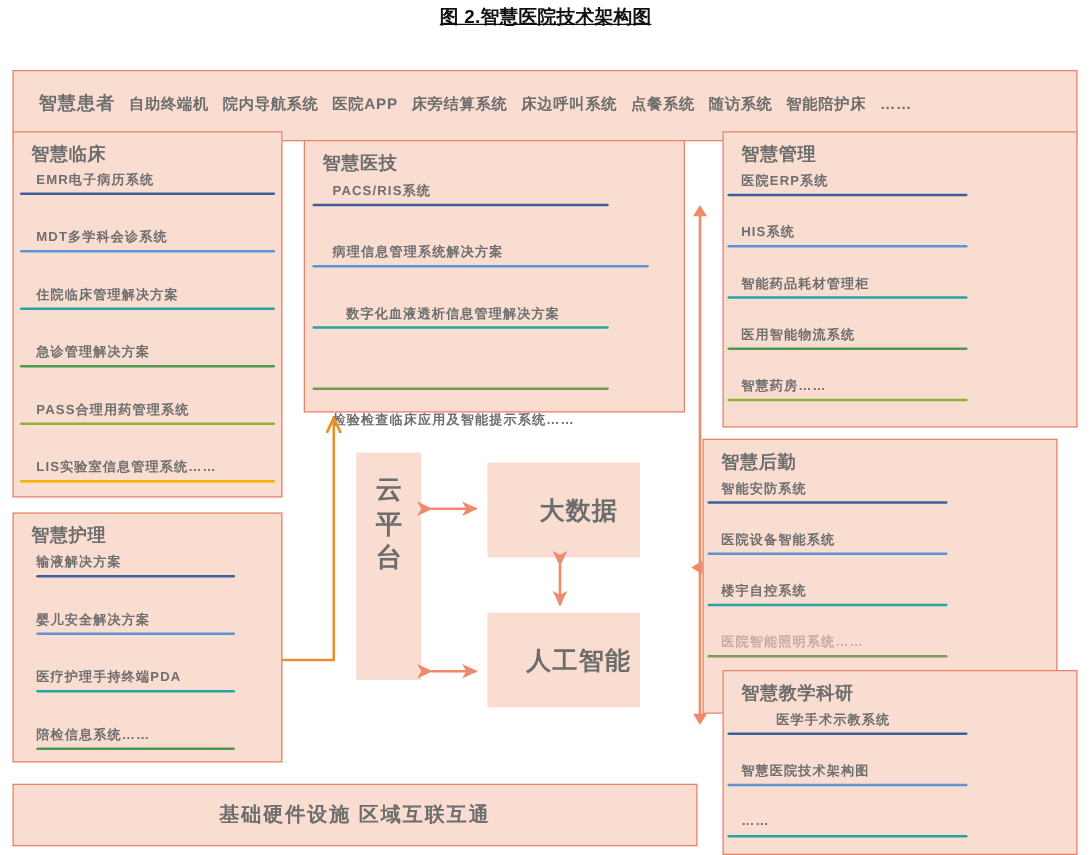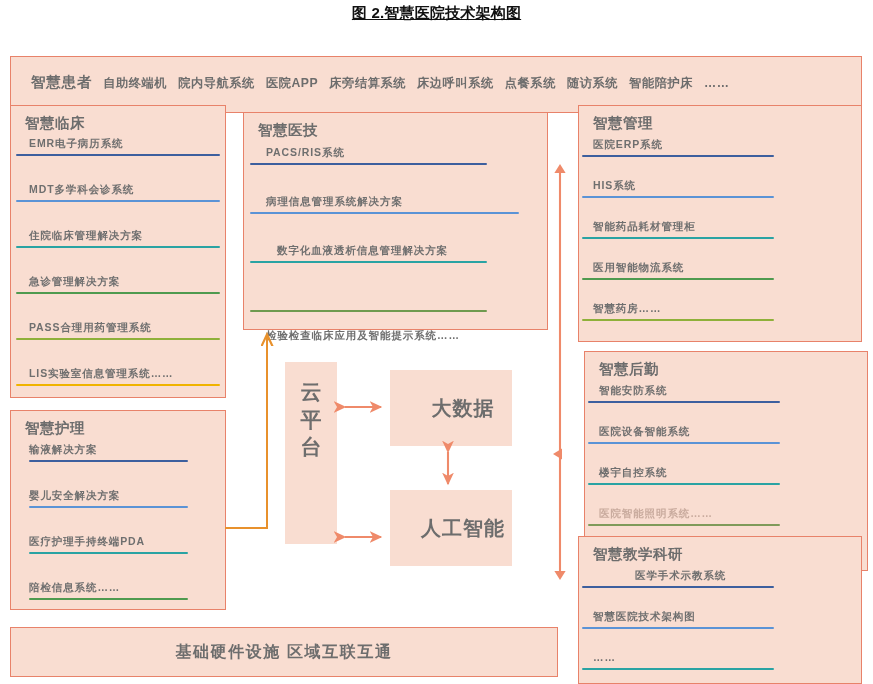--- a/index.html
+++ b/index.html
@@ -183,21 +183,21 @@
           <div class="row-label" style="left: 14px; top: 0px;">医用智能物流系统</div>
           <div class="row-rule" style="left: 3px; right: 87px; top: 17px; background: rgb(79, 154, 79);"></div>
         </div>
         <div class="row" style="top: 196px; height: 41px;">
           <div class="row-label" style="left: 14px; top: 0px;">智慧药房……</div>
           <div class="row-rule" style="left: 3px; right: 87px; top: 17px; background: rgb(143, 176, 58);"></div>
         </div>
       </div>
   </div>
 
-  <div class="abs panel" id="p-logistics" style="left:584px;top:351px;width:284px;height:220px;">
+  <div class="abs panel" id="p-logistics" style="left:562px;top:351px;width:284px;height:220px;">
     <div class="panel-title">智慧后勤</div>
     <div class="rows">
         <div class="row" style="top: 32px; height: 41px;">
           <div class="row-label" style="left: 14px; top: 0px;">智能安防系统</div>
           <div class="row-rule" style="left: 3px; right: 87px; top: 17px; background: rgb(61, 95, 158);"></div>
         </div>
         <div class="row" style="top: 73px; height: 41px;">
           <div class="row-label" style="left: 14px; top: 0px;">医院设备智能系统</div>
           <div class="row-rule" style="left: 3px; right: 87px; top: 17px; background: rgb(91, 147, 214);"></div>
         </div>
@@ -209,21 +209,21 @@
           <div class="row-label" style="left: 14px; top: 0px;">医院智能照明系统……</div>
           <div class="row-rule" style="left: 3px; right: 87px; top: 17px; background: rgb(127, 154, 90);"></div>
         </div>
       </div>
   </div>
 
   <div class="abs panel" id="p-research" style="left:578px;top:536px;width:284px;height:148px;">
     <div class="panel-title">智慧教学科研</div>
     <div class="rows">
         <div class="row" style="top: 32px; height: 41px;">
-          <div class="row-label" style="left: 28px; top: 0px; padding-left: 28px;">医学手术示教系统</div>
+          <div class="row-label" style="left: 14px; top: 0px; padding-left: 28px;">医学手术示教系统</div>
           <div class="row-rule" style="left: 3px; right: 87px; top: 17px; background: rgb(61, 95, 158);"></div>
         </div>
         <div class="row" style="top: 73px; height: 41px;">
           <div class="row-label" style="left: 14px; top: 0px;">智慧医院技术架构图</div>
           <div class="row-rule" style="left: 3px; right: 87px; top: 17px; background: rgb(91, 147, 214);"></div>
         </div>
         <div class="row" style="top: 114px; height: 41px;">
           <div class="row-label" style="left: 14px; top: 0px;">……</div>
           <div class="row-rule" style="left: 3px; right: 87px; top: 17px; background: rgb(42, 163, 163);"></div>
         </div>

